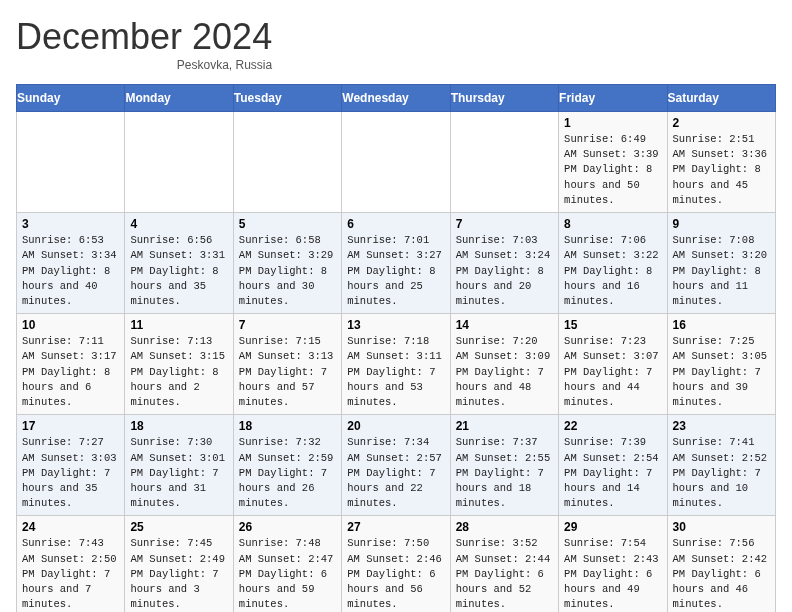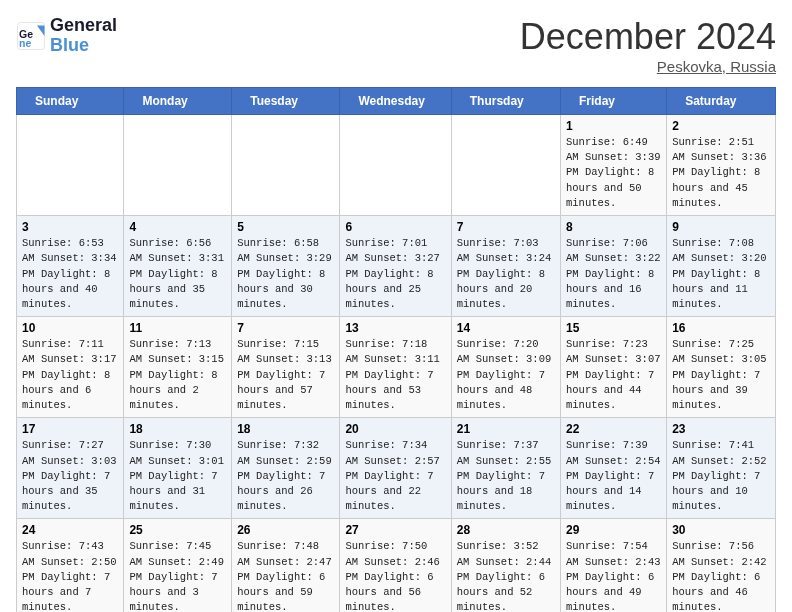--- a/index.html
+++ b/index.html
@@ -27,34 +27,33 @@
     }
     .title-block {
       text-align: right;
     }
     .month-title {
       font-size: 36px;
       font-weight: normal;
       color: #333;
     }
     .location {
-      font-size: 15px;
+      font-size: 12px;
       color: #555;
-      text-decoration: underline;
     }
     .calendar {
       width: 100%;
       border-collapse: collapse;
       font-size: 11px;
     }
     .calendar thead tr th {
       background-color: #4472c4;
       color: #fff;
       text-align: left;
-      padding: 6px 18px;
+      padding: 6px 0;
       font-size: 12px;
       font-weight: bold;
       border: 1px solid #3a62b0;
     }
     .calendar tbody tr td {
       border: 1px solid #ccc;
       vertical-align: top;
       padding: 4px 5px;
       width: 113px;
       min-height: 70px;
@@ -79,33 +78,20 @@
       font-family: Liberation Mono, monospace;
     }
     .empty-cell {
       background: #fff !important;
     }
   </style>
 </head>
 <body>
 
 <div class="header">
-  <div class="logo">
-    <svg class="logo-icon" viewBox="0 0 40 40" xmlns="http://www.w3.org/2000/svg">
-      <rect x="2" y="2" width="36" height="36" rx="4" fill="#fff" stroke="#ddd" stroke-width="1"></rect>
-      <text x="4" y="22" font-size="14" font-weight="bold" fill="#1a1a2e" font-family="Arial">Ge</text>
-      <text x="4" y="35" font-size="14" font-weight="bold" fill="#4a90d9" font-family="Arial">ne</text>
-
-      <polygon points="28,6 38,6 38,20" fill="#4a90d9"></polygon>
-    </svg>
-    <div>
-      <div style="font-size:18px;font-weight:bold;color:#1a1a2e;line-height:1.1;">General</div>
-      <div style="font-size:18px;font-weight:bold;color:#4a90d9;line-height:1.1;">Blue</div>
-    </div>
-  </div>
   <div class="title-block">
     <div class="month-title">December 2024</div>
     <div class="location">Peskovka, Russia</div>
   </div>
 </div>
 
 <table class="calendar">
   <thead>
     <tr>
       <th>Sunday</th>

